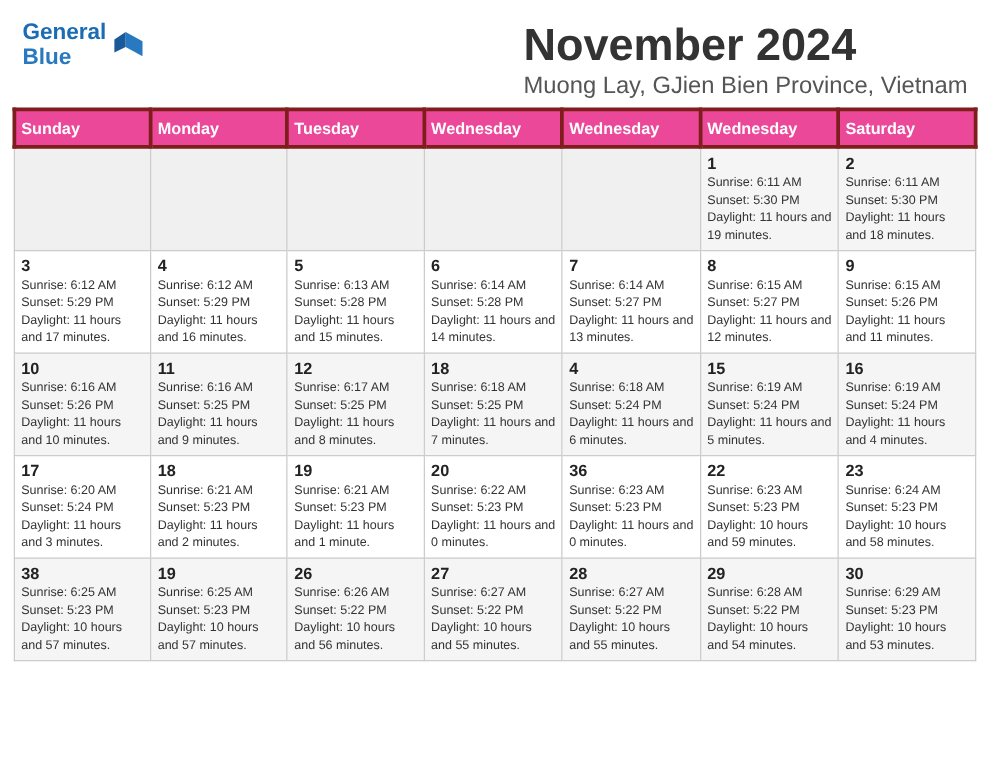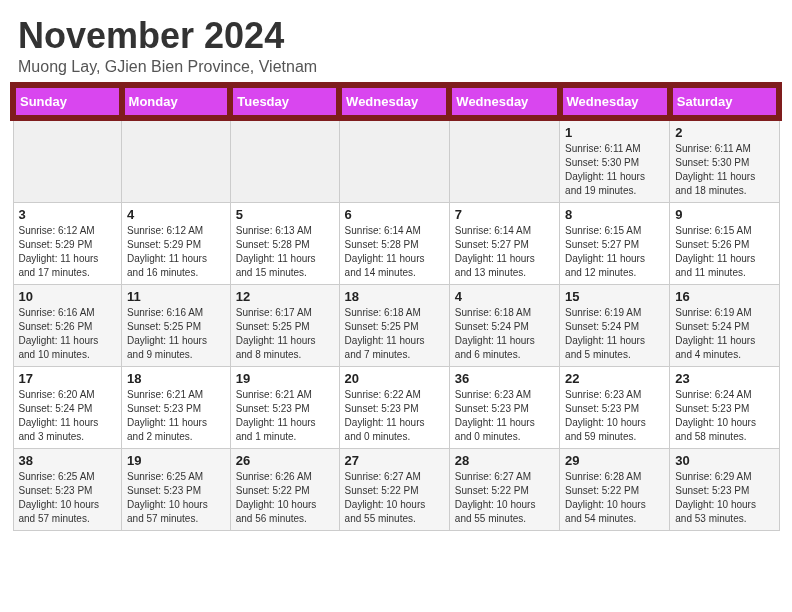--- a/index.html
+++ b/index.html
@@ -38,36 +38,36 @@
     }
     .title-block {
     }
     .month-title {
       font-size: 36px;
       font-weight: bold;
       color: #333;
       line-height: 1.1;
     }
     .subtitle {
-      font-size: 16px;
+      font-size: 19px;
       color: #555;
       margin-top: 2px;
     }
     .calendar {
       width: 100%;
       border-collapse: collapse;
       margin-top: 6px;
     }
     .calendar th {
-      background-color: #d946ef;
+      background-color: #ec4899;
       color: #fff;
       font-size: 13px;
       font-weight: bold;
       padding: 6px 4px;
-      border: 6px solid #7f1d1d;
+      border: 3px solid #7f1d1d;
       text-align: left;
     }
     .calendar td {
       border: 1px solid #ccc;
       vertical-align: top;
       padding: 4px 5px;
       width: 112px;
       min-height: 80px;
       font-size: 10.5px;
       color: #333;
@@ -92,20 +92,33 @@
       line-height: 1.4;
     }
     td.empty {
       background: #f0f0f0 !important;
     }
   </style>
 </head>
 <body>
 
 <div class="header">
+  <div class="logo">
+    <div>
+      <div style="display:flex;align-items:center;">
+        <div class="logo-text">
+          <span>General</span><br><span style="color:#2979c0">Blue</span>
+        </div>
+        <svg class="logo-icon" viewBox="0 0 40 40" xmlns="http://www.w3.org/2000/svg">
+          <polygon points="18,6 36,16 36,32 18,22" fill="#2979c0"></polygon>
+          <polygon points="18,6 18,22 6,28 6,14" fill="#1a5a9a"></polygon>
+        </svg>
+      </div>
+    </div>
+  </div>
   <div class="title-block">
     <div class="month-title">November 2024</div>
     <div class="subtitle">Muong Lay, GJien Bien Province, Vietnam</div>
   </div>
 </div>
 
 <table class="calendar">
   <thead>
     <tr>
     <th>Sunday</th>

